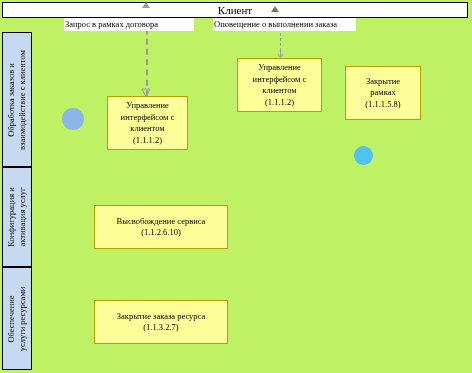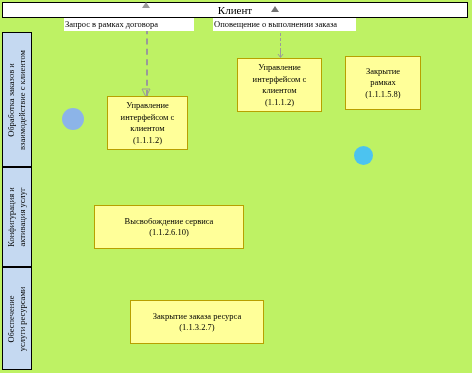--- a/index.html
+++ b/index.html
@@ -198,29 +198,29 @@
     <span class="t-code">(1.1.1.2)</span>
   </div>
 
   <div class="task" style="left:237px; top:58px; width:85px; height:54px;">
     <span class="t-line">Управление</span>
     <span class="t-line">интерфейсом с</span>
     <span class="t-line">клиентом</span>
     <span class="t-code">(1.1.1.2)</span>
   </div>
 
-  <div class="task" style="left:345px; top:56px; width:76px; height:54px;">
+  <div class="task" style="left:345px; top:66px; width:76px; height:54px;">
     <span class="t-line">Закрытие</span>
     <span class="t-line">рамках</span>
     <span class="t-code">(1.1.1.5.8)</span>
   </div>
 
-  <div class="task" style="left:94px; top:205px; width:150px; height:44px;">
+  <div class="task" style="left:94px; top:205px; width:134px; height:44px;">
     <span class="t-line">Высвобождение сервиса</span>
     <span class="t-code">(1.1.2.6.10)</span>
   </div>
 
-  <div class="task" style="left:94px; top:300px; width:134px; height:44px;margin-left:36px;">
+  <div class="task" style="left:94px; top:300px; width:134px; height:44px;">
     <span class="t-line">Закрытие заказа ресурса</span>
     <span class="t-code">(1.1.3.2.7)</span>
   </div>
 
 </div>
 
 </body></html>

